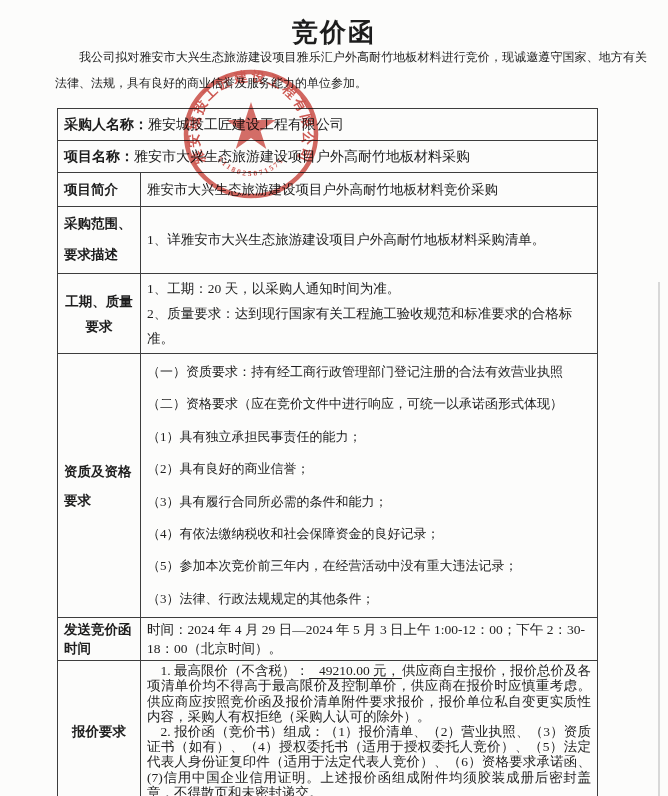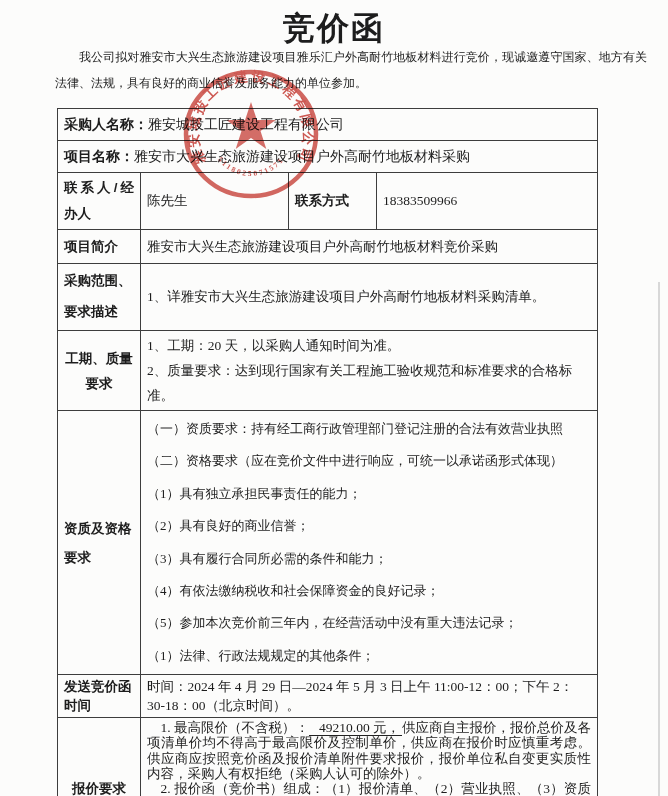--- a/index.html
+++ b/index.html
@@ -6,24 +6,24 @@
   .page {
     position:relative;
     width:668px; height:796px;
     margin:0 auto;
     background:#fcfcfb;
     font-family:"Liberation Serif","DejaVu Serif",serif;
     color:#1d1d1d;
     overflow:hidden;
   }
   .doc-title {
-    margin:0;
+    margin:8px;
     padding-top:7px;
     text-align:center;
-    font-size:32px;
+    font-size:26px;
     font-weight:bold;
     letter-spacing:2px;
     font-family:"Liberation Serif","DejaVu Serif",serif;
   }
   .intro {
     position:absolute;
     left:55px; top:44px;
     width:592px;
     font-size:12px;
     line-height:26px;
@@ -120,26 +120,20 @@
       <td colspan="4" class="row12">
         <span class="lbl">采购人名称：</span><span class="val">雅安城投工匠建设工程有限公司</span>
       </td>
     </tr>
     <tr>
       <td colspan="4" class="row12">
         <span class="lbl">项目名称：</span><span class="val">雅安市大兴生态旅游建设项目户外高耐竹地板材料采购</span>
       </td>
     </tr>
     <tr>
-      <td class="contact-lbl lbl">联系人/经办人</td>
-      <td class="contact-name val">陈先生</td>
-      <td class="method-lbl lbl">联系方式</td>
-      <td class="phone val">18383509966</td>
-    </tr>
-    <tr>
       <td class="summary-row lbl">项目简介</td>
       <td colspan="3" class="summary-row val">雅安市大兴生态旅游建设项目户外高耐竹地板材料竞价采购</td>
     </tr>
     <tr>
       <td class="scope-lbl lbl">采购范围、要求描述</td>
       <td colspan="3" class="scope-val val">1、详雅安市大兴生态旅游建设项目户外高耐竹地板材料采购清单。</td>
     </tr>
     <tr>
       <td class="sched-lbl lbl">工期、质量要求</td>
       <td colspan="3" class="sched-val">
@@ -150,26 +144,26 @@
     <tr>
       <td class="qual-lbl lbl">资质及资格要求</td>
       <td colspan="3" class="qual-val">
         <div class="qline">（一）资质要求：持有经工商行政管理部门登记注册的合法有效营业执照</div>
         <div class="qline">（二）资格要求（应在竞价文件中进行响应，可统一以承诺函形式体现）</div>
         <div class="qline">（1）具有独立承担民事责任的能力；</div>
         <div class="qline">（2）具有良好的商业信誉；</div>
         <div class="qline">（3）具有履行合同所必需的条件和能力；</div>
         <div class="qline">（4）有依法缴纳税收和社会保障资金的良好记录；</div>
         <div class="qline">（5）参加本次竞价前三年内，在经营活动中没有重大违法记录；</div>
-        <div class="qline">（1）法律、行政法规规定的其他条件；</div>
+        <div class="qline">（3）法律、行政法规规定的其他条件；</div>
       </td>
     </tr>
     <tr>
       <td class="time-lbl lbl">发送竞价函时间</td>
-      <td colspan="3" class="time-val">时间：2024 年 4 月 29 日—2024 年 5 月 3 日上午 11:00-12：00；下午 2：30-18：00（北京时间）。</td>
+      <td colspan="3" class="time-val">时间：2024 年 4 月 29 日—2024 年 5 月 3 日上午 1:00-12：00；下午 2：30-18：00（北京时间）。</td>
     </tr>
     <tr>
       <td class="quote-lbl lbl">报价要求</td>
       <td colspan="3" class="quote-val">
         <p><span>1. 最高限价（不含税）：</span><span class="uline">49210.00 元，</span><span>供应商自主报价，报价总价及各项清单价均不得高于最高限价及控制单价，供应商在报价时应慎重考虑。供应商应按照竞价函及报价清单附件要求报价，报价单位私自变更实质性内容，采购人有权拒绝（采购人认可的除外）。</span></p>
         <p>2. 报价函（竞价书）组成：（1）报价清单、（2）营业执照、（3）资质证书（如有）、（4）授权委托书（适用于授权委托人竞价）、（5）法定代表人身份证复印件（适用于法定代表人竞价）、（6）资格要求承诺函、(7)信用中国企业信用证明。上述报价函组成附件均须胶装成册后密封盖章，不得散页和未密封递交。</p>
       </td>
     </tr>
   </tbody>
     </table>

